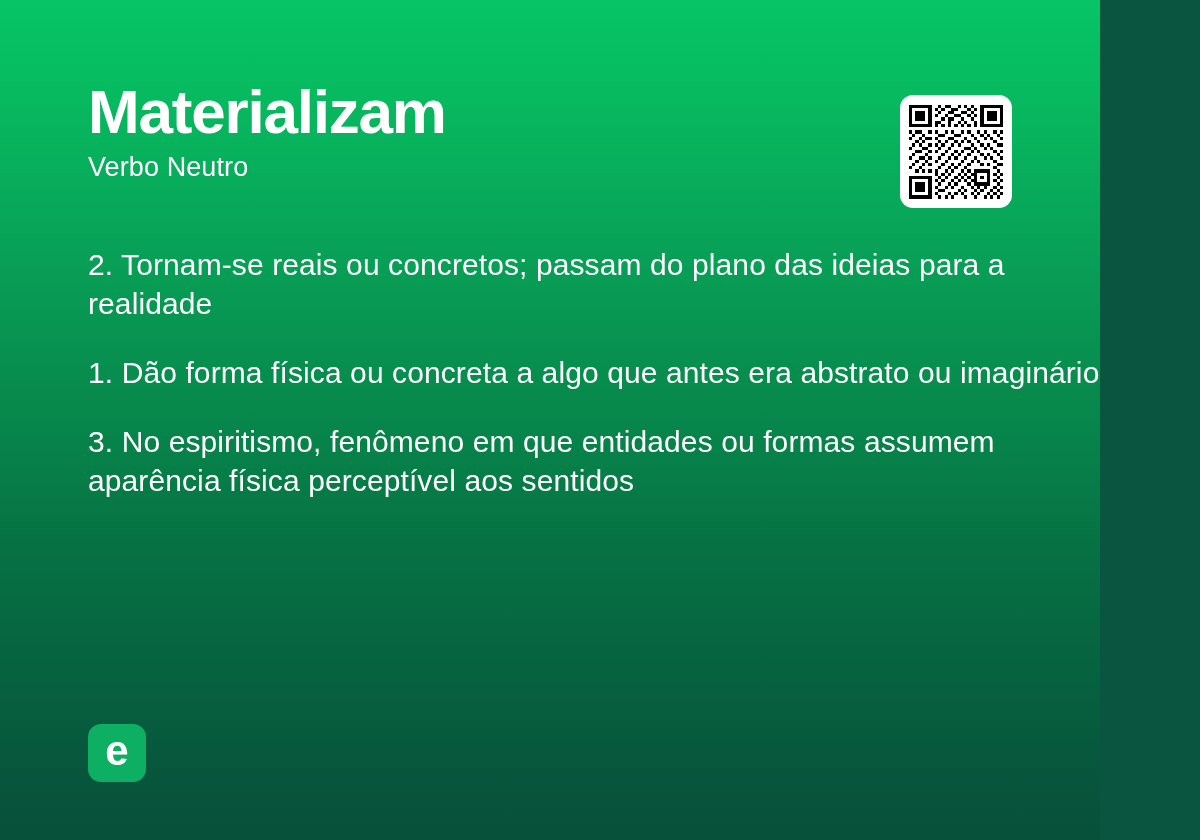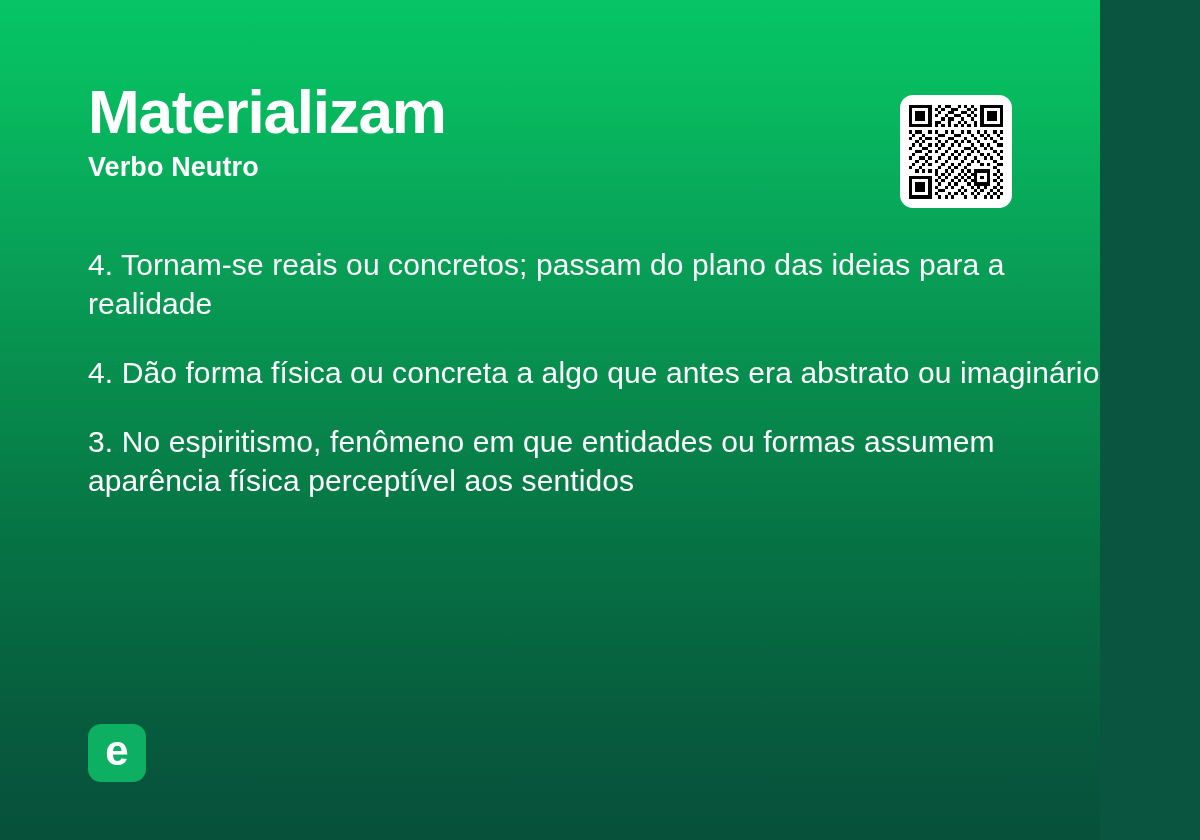--- a/index.html
+++ b/index.html
@@ -47,21 +47,21 @@
     font-weight: 700;
     letter-spacing: -1.2px;
     color: #ffffff;
     font-family: "Liberation Sans", sans-serif;
   }
 
   .subtitle {
     margin: 10px 0 0 0;
     font-size: 27px;
     line-height: 1.1;
-    font-weight: 700;
+    font-weight: 400;
     letter-spacing: 0.1px;
     color: #ffffff;
     font-family: "Liberation Sans", sans-serif;
   }
 
   
   .qr-card {
     position: absolute;
     right: 88px;
     top: 95px;
@@ -425,22 +425,22 @@
           <rect x="17" y="28" width="1" height="1"></rect>
         <rect x="20" y="28" width="1" height="1"></rect>
           <rect x="23" y="28" width="1" height="1"></rect>
         <rect x="25" y="28" width="1" height="1"></rect>
           <rect x="27" y="28" width="1" height="1"></rect>
       </g>
     </svg>
   </div>
 
   <div class="definitions">
-    <p class="definition">4. Tornam-se reais ou concretos; passam do plano das ideias para a realidade</p>
-    <p class="definition">4. Dão forma física ou concreta a algo que antes era abstrato ou imaginário</p>
+    <p class="definition">2. Tornam-se reais ou concretos; passam do plano das ideias para a realidade</p>
+    <p class="definition">1. Dão forma física ou concreta a algo que antes era abstrato ou imaginário</p>
     <p class="definition">3. No espiritismo, fenômeno em que entidades ou formas assumem aparência física perceptível aos sentidos</p>
   </div>
 
   <div class="footer">
     <div class="logo-badge">
       <span>e</span>
     </div>
   </div>
 
 </div>

